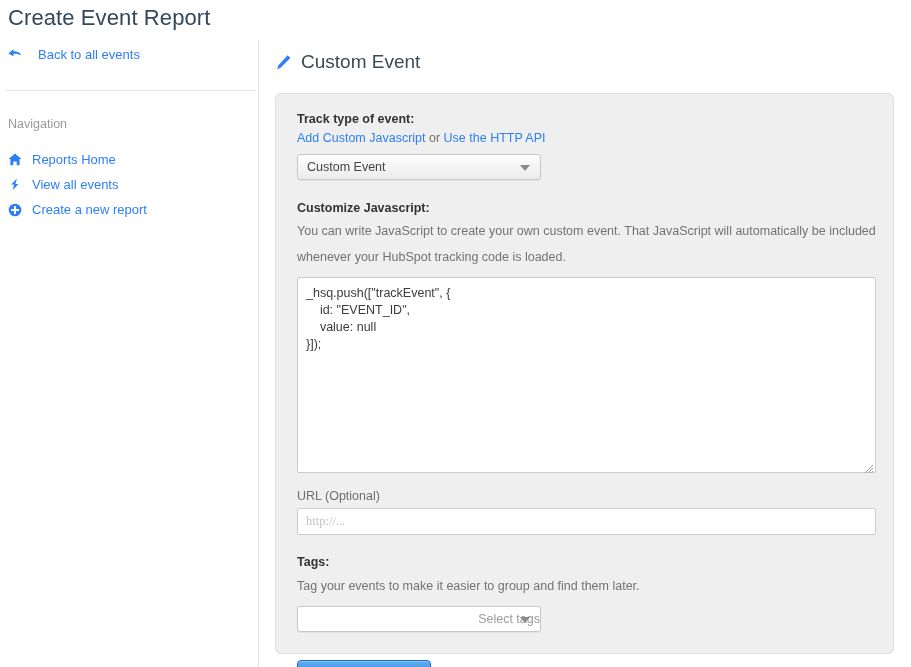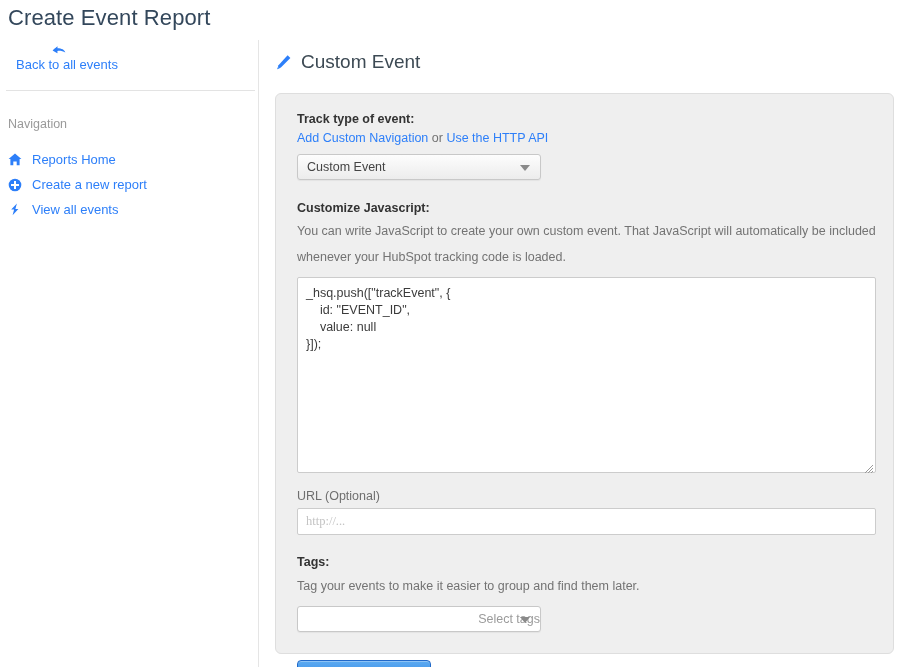--- a/index.html
+++ b/index.html
@@ -40,21 +40,20 @@
     box-sizing: border-box;
   }
   .back-link {
     position: absolute;
     left: 8px;
     top: 5px;
     display: flex;
     align-items: center;
     height: 18px;
     text-decoration: none;
-    flex-direction: column;
   }
   .back-link .icon-wrap {
     width: 22px;
     display: flex;
     align-items: center;
   }
   .link-text {
     color: #2d7ff9;
     font-size: 13px;
     white-space: nowrap;
@@ -295,36 +294,36 @@
       <span class="icon-wrap">
         <svg width="14" height="13" viewBox="0 0 14 13">
           <path d="M7 0.6 L13.4 6.1 L11.6 6.1 L11.6 12.3 L8.7 12.3 L8.7 8.4 L5.3 8.4 L5.3 12.3 L2.4 12.3 L2.4 6.1 L0.6 6.1 Z" fill="#2d7ff9"></path>
         </svg>
       </span>
       <span class="link-text">Reports Home</span>
     </a>
 
     <a class="nav-item" href="#">
       <span class="icon-wrap">
+        <svg width="14" height="13" viewBox="0 0 14 13">
+          <path d="M8.9 0.6 L3.2 6.6 L6.1 6.6 L4.6 12.3 L10.4 5.9 L7.4 5.9 Z" fill="#2d7ff9"></path>
+        </svg>
+      </span>
+      <span class="link-text">View all events</span>
+    </a>
+
+    <a class="nav-item" href="#">
+      <span class="icon-wrap">
         <svg width="14" height="14" viewBox="0 0 14 14">
           <circle cx="7" cy="7" r="6.3" fill="#2d7ff9"></circle>
           <rect x="6" y="3" width="2" height="8" fill="#ffffff"></rect>
           <rect x="3" y="6" width="8" height="2" fill="#ffffff"></rect>
         </svg>
       </span>
       <span class="link-text">Create a new report</span>
-    </a>
-
-    <a class="nav-item" href="#">
-      <span class="icon-wrap">
-        <svg width="14" height="13" viewBox="0 0 14 13">
-          <path d="M8.9 0.6 L3.2 6.6 L6.1 6.6 L4.6 12.3 L10.4 5.9 L7.4 5.9 Z" fill="#2d7ff9"></path>
-        </svg>
-      </span>
-      <span class="link-text">View all events</span>
     </a>
 
   </div>
 </div>
 
 <div class="main">
 
   <div class="panel-title">
     <span class="pencil-wrap">
       <svg width="17" height="17" viewBox="0 0 17 17">
@@ -336,21 +335,21 @@
   </div>
 
   <div class="panel">
     <div class="panel-inner">
 
       
       <div style="height:18px;"></div>
       <div class="field-label">Track type of event:</div>
       <div style="height:5px;"></div>
       <div class="links-row">
-        <a href="#">Add Custom Navigation</a><span> or </span><a href="#">Use the HTTP API</a>
+        <a href="#">Add Custom Javascript</a><span> or </span><a href="#">Use the HTTP API</a>
       </div>
       <div style="height:9px;"></div>
       <div class="select-box shaded">
         <span>Custom Event</span>
         <span class="select-arrow"></span>
       </div>
 
       
       <div style="height:21px;"></div>
       <div class="field-label">Customize Javascript:</div>

